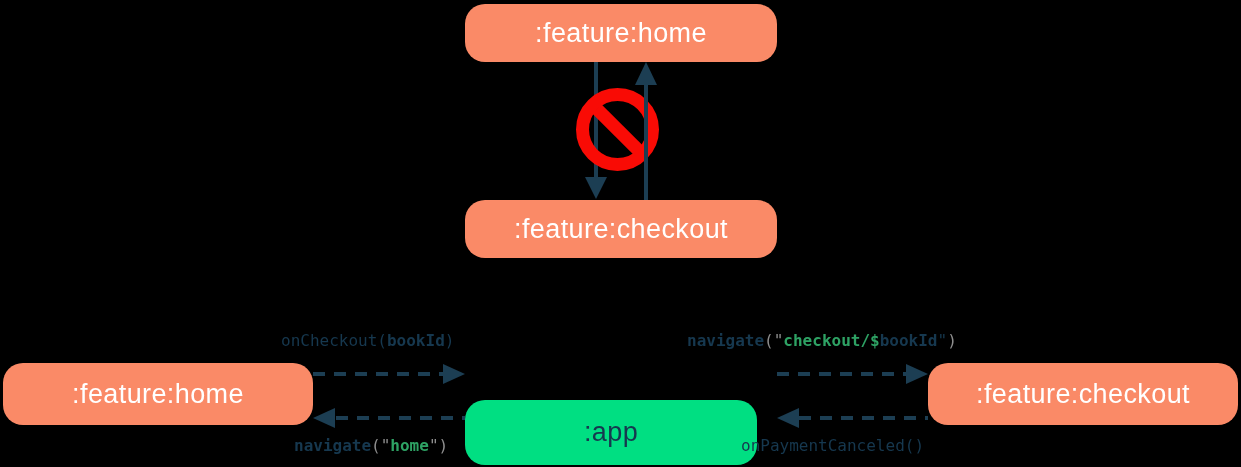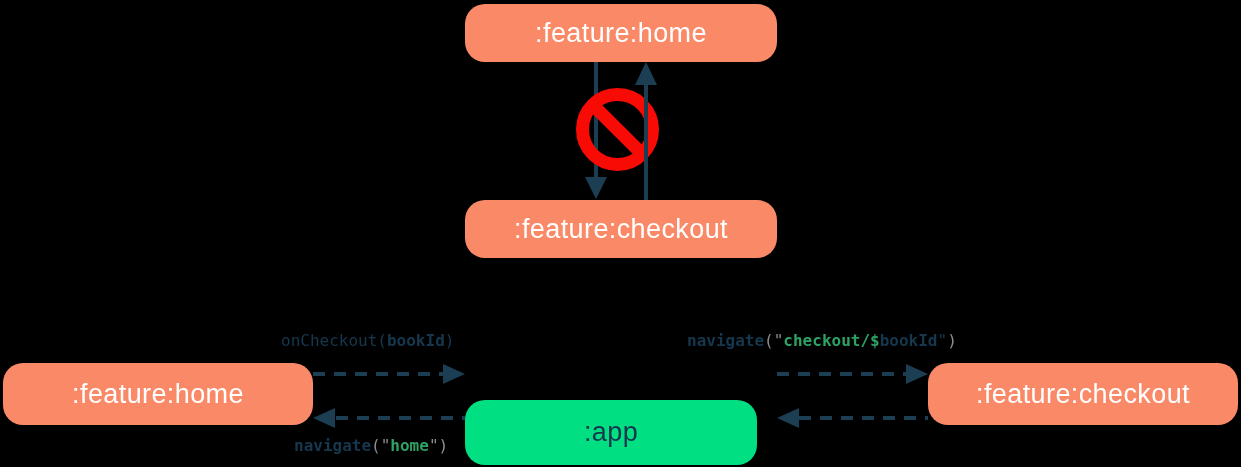--- a/index.html
+++ b/index.html
@@ -112,14 +112,15 @@
   <div class="node green node-app">
     <span>:app</span>
   </div>
   <div class="node salmon node-bottom-checkout">
     <span>:feature:checkout</span>
   </div>
 
   <div class="code-label label-on-checkout"><span style="color: rgb(22, 56, 79); font-weight: 400;">onCheckout(</span><span style="color: rgb(22, 56, 79); font-weight: 700;">bookId</span><span style="color: rgb(22, 56, 79); font-weight: 400;">)</span></div>
   <div class="code-label label-navigate-checkout"><span style="color: rgb(22, 56, 79); font-weight: 700;">navigate</span><span style="color: rgb(142, 142, 142); font-weight: 400;">(</span><span style="color: rgb(142, 142, 142); font-weight: 400;">"</span><span style="color: rgb(46, 162, 100); font-weight: 700;">checkout/</span><span style="color: rgb(46, 162, 100); font-weight: 700;">$</span><span style="color: rgb(22, 56, 79); font-weight: 700;">bookId</span><span style="color: rgb(22, 56, 79); font-weight: 400;">"</span><span style="color: rgb(142, 142, 142); font-weight: 400;">)</span></div>
   <div class="code-label label-navigate-home"><span style="color: rgb(22, 56, 79); font-weight: 700;">navigate</span><span style="color: rgb(142, 142, 142); font-weight: 400;">(</span><span style="color: rgb(142, 142, 142); font-weight: 400;">"</span><span style="color: rgb(46, 162, 100); font-weight: 700;">home</span><span style="color: rgb(142, 142, 142); font-weight: 400;">"</span><span style="color: rgb(142, 142, 142); font-weight: 400;">)</span></div>
+  <div class="code-label label-on-payment"><span style="color: rgb(22, 56, 79); font-weight: 400;">onPaymentCanceled()</span></div>
 
 </div>
 
 </body></html>

